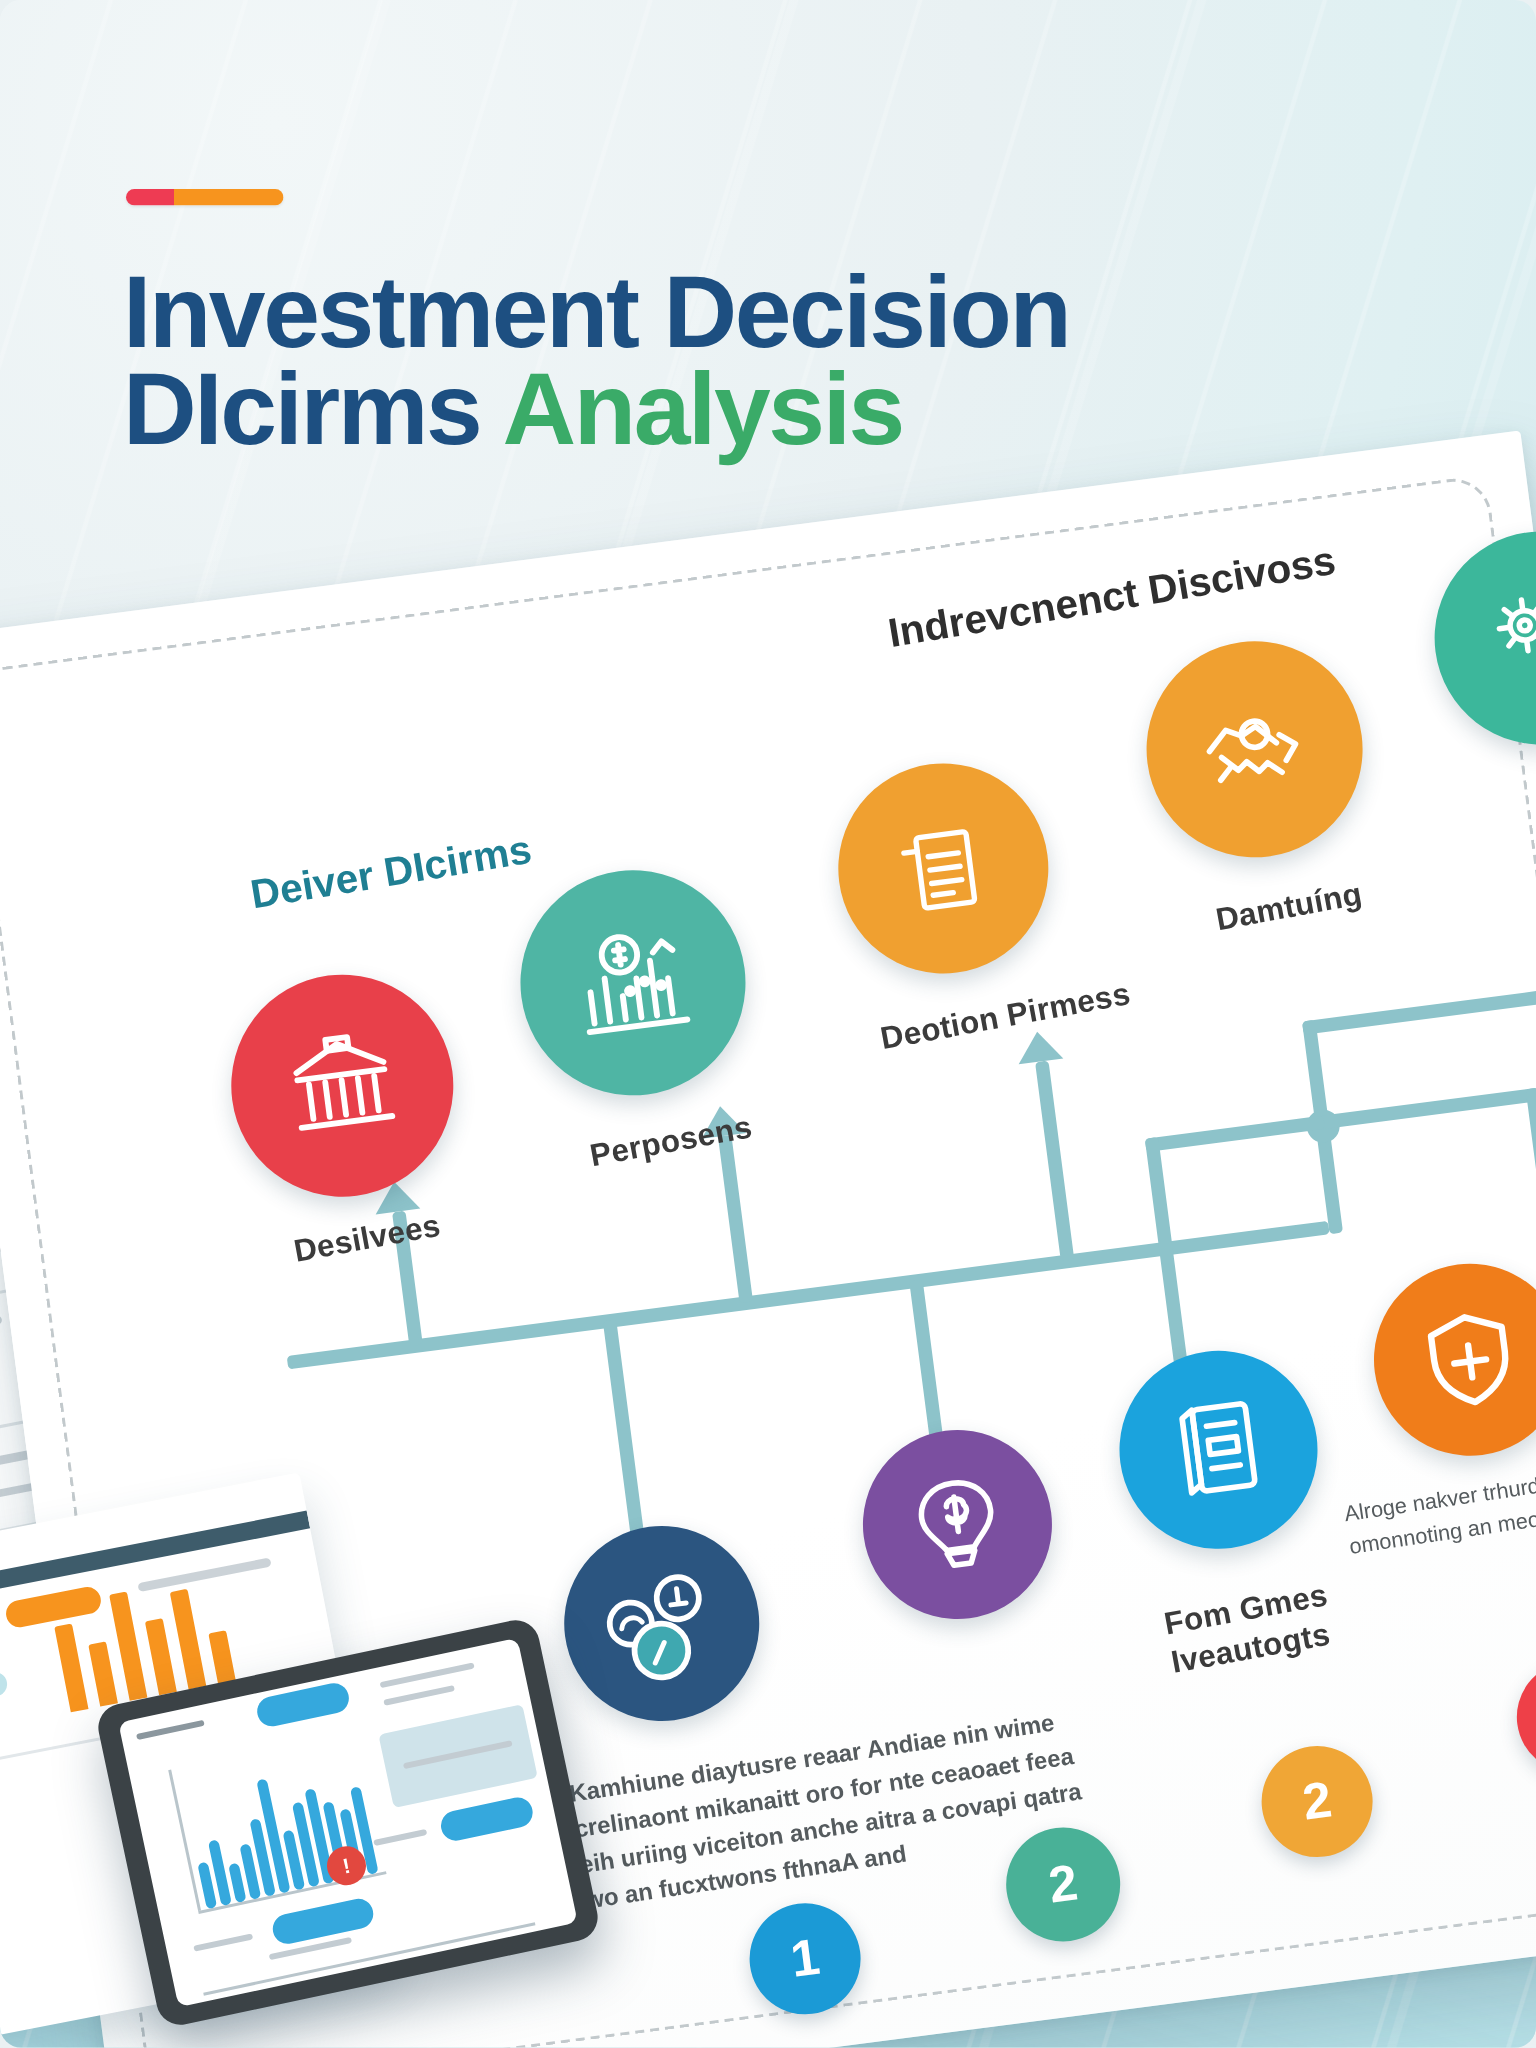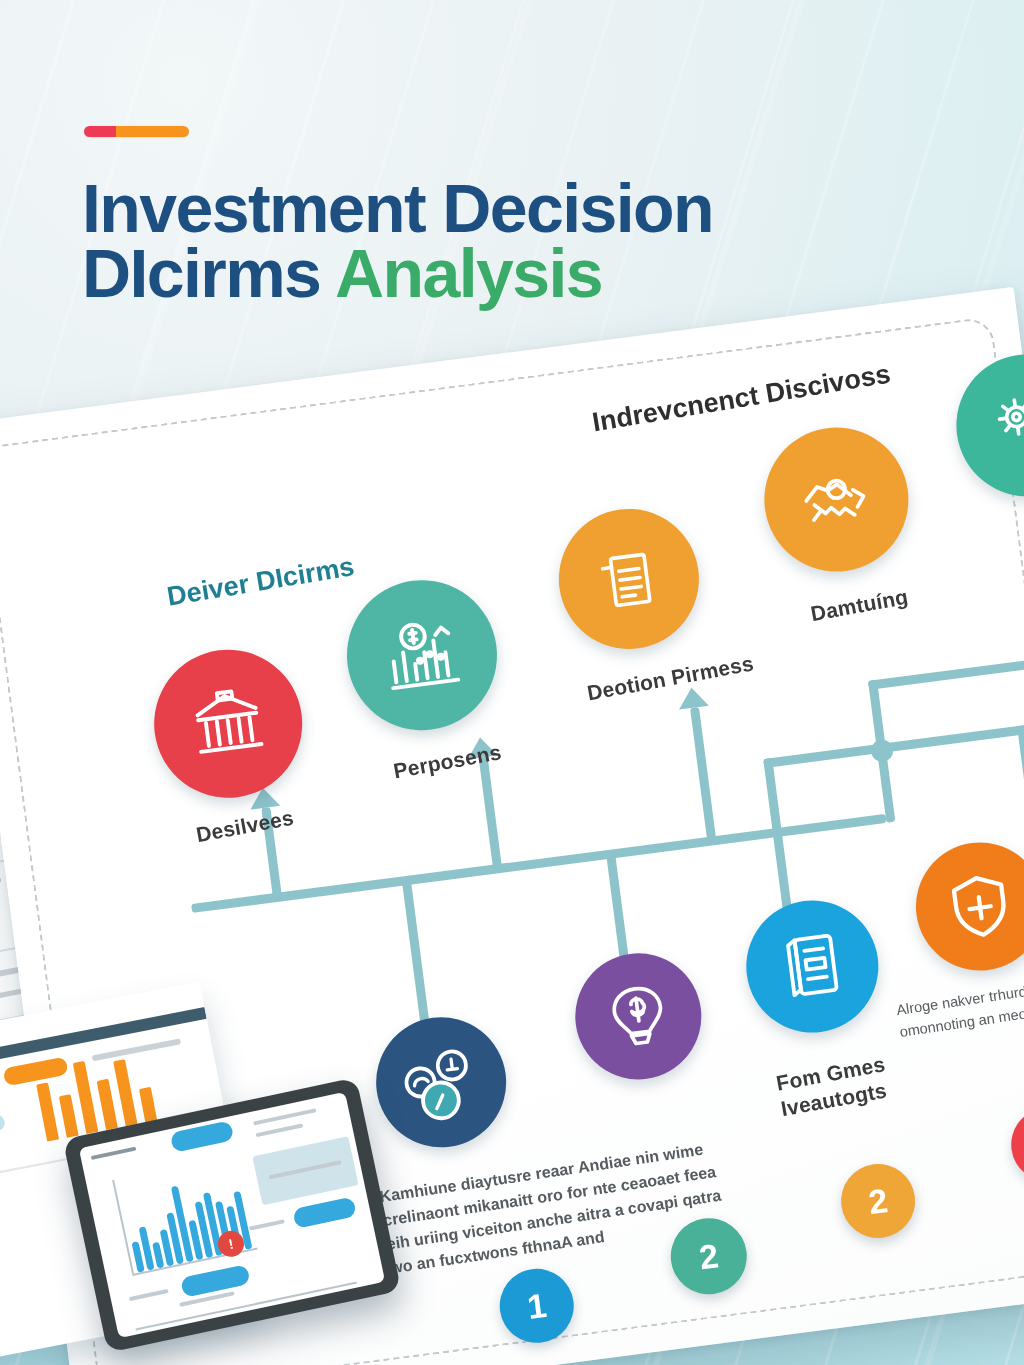--- a/index.html
+++ b/index.html
@@ -1,21 +1,21 @@
 <!DOCTYPE html>
 <html><head>
 <meta charset="utf-8">
 <style>
   html,body{margin:0;padding:0;}
   body{
     width:1024px;height:1365px;overflow:hidden;position:relative;
     font-family:"Liberation Sans","DejaVu Sans",sans-serif;
     background:#eaf1f3;
   }
-  #stage{position:absolute;inset:0;overflow:hidden;}
+  #stage{position:absolute;inset:0;overflow:hidden;border-radius:14px;}
 
   
   .bg-base{
     position:absolute;inset:0;
     background:
       radial-gradient(120% 90% at 18% 6%, #f2f7f8 0%, #e9f1f3 38%, #dff0f2 62%, #cfe9ee 100%),
       linear-gradient(160deg,#eff5f6 0%,#e4f0f2 45%,#c9e7ec 100%);
   }
   .bg-aqua{
     position:absolute;left:-6%;bottom:-10%;width:120%;height:46%;

